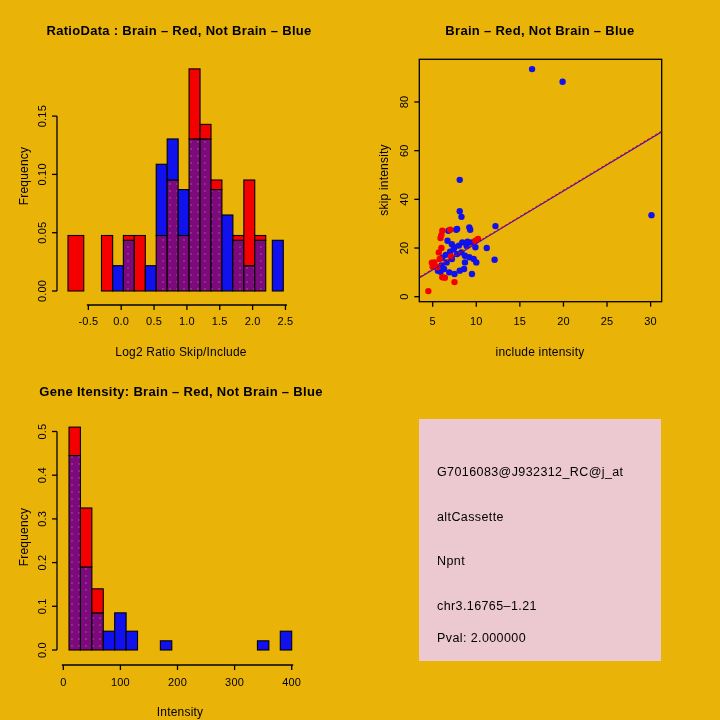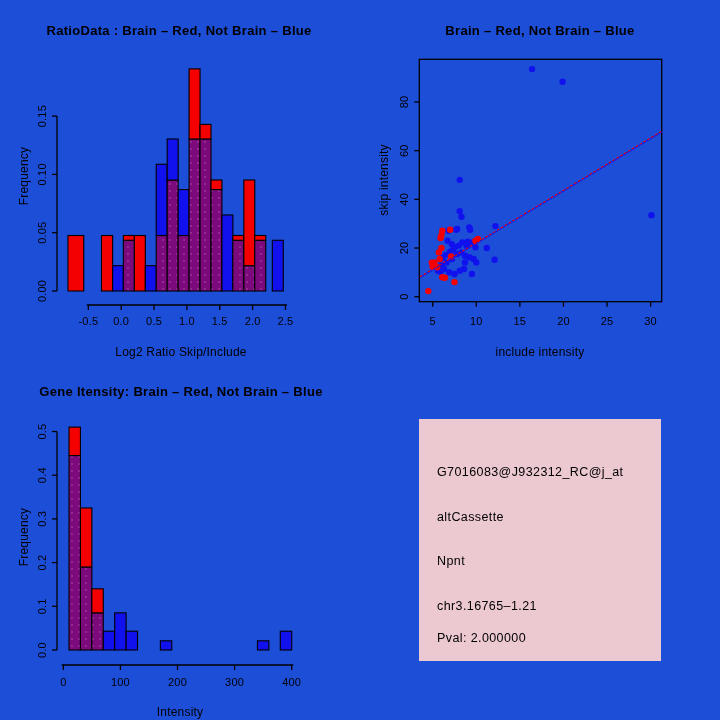--- a/index.html
+++ b/index.html
@@ -1,17 +1,17 @@
 <!DOCTYPE html>
 <html><head>
 <meta charset="utf-8">
 <style>
   html,body { margin:0; padding:0; background:#ffffff; }
   #canvas {
-    position:relative; width:720px; height:720px; background:#1d4ed8;
+    position:relative; width:720px; height:720px; background:#eab308;
     font-family:"Liberation Sans", sans-serif;
   }
   svg text {
     font-family:"Liberation Sans", sans-serif;
     fill:#000000;
   }
   svg { position:absolute; left:0; top:0; }
 </style>
 </head>
 <body>

